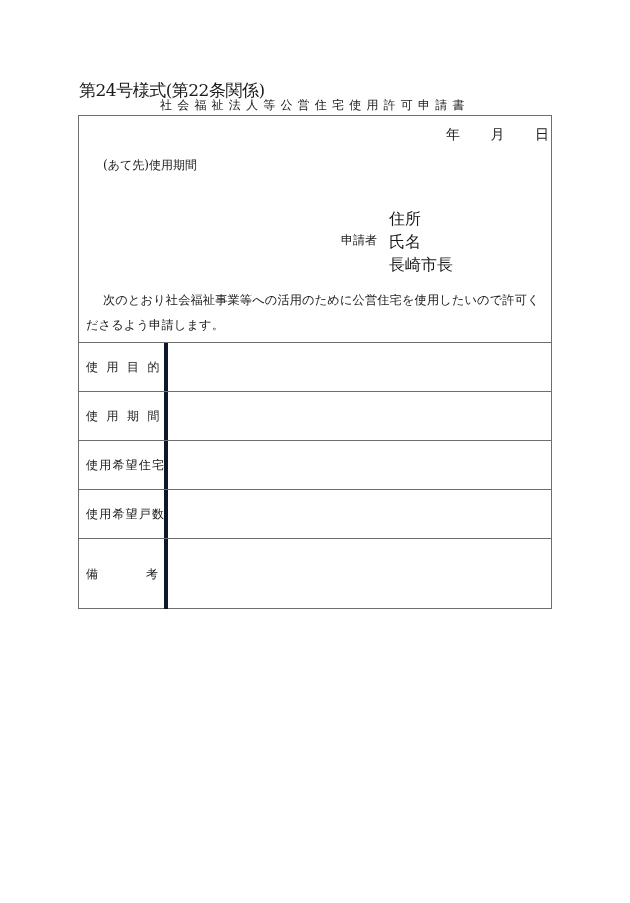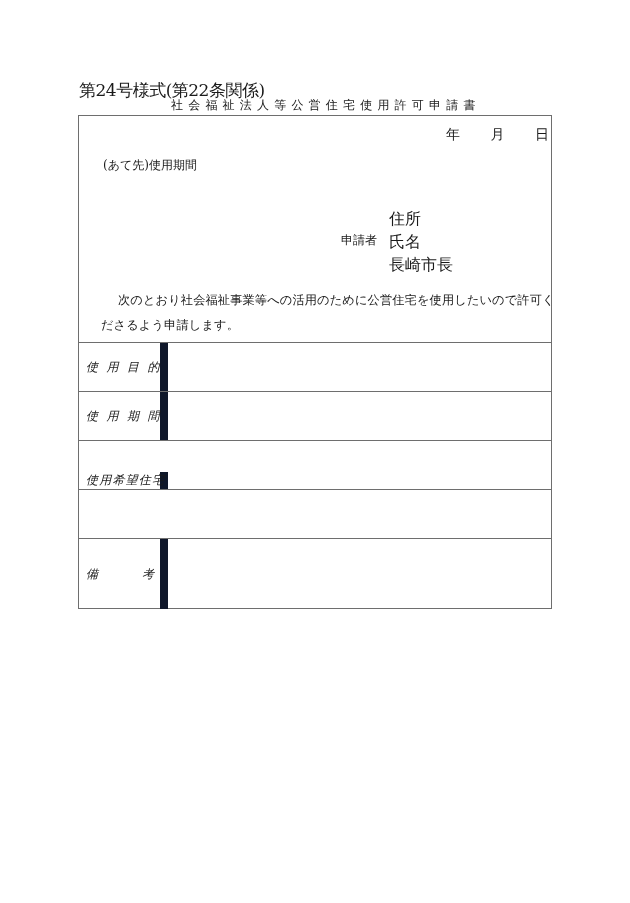--- a/index.html
+++ b/index.html
@@ -23,21 +23,20 @@
       letter-spacing: -0.5px;
       white-space: nowrap;
     }
     .form-title {
       position: absolute;
       left: 160px;
       top: 97px;
       font-size: 12px;
       letter-spacing: 5.2px;
       white-space: nowrap;
-      margin-left: 11px;
     }
     .form-frame {
       position: absolute;
       left: 78px;
       top: 115px;
       width: 472px;
       height: 492px;
       border: 1.5px solid #6e6e6e;
     }
     .header-section {
@@ -82,46 +81,44 @@
     }
     .body-text {
       position: absolute;
       left: 7px;
       top: 172px;
       width: 462px;
       font-size: 12.2px;
       line-height: 25px;
       text-indent: 17px;
       letter-spacing: 0.15px;
-      margin-left: 15px;
     }
     .rows {
       position: absolute;
       left: 0;
       top: 227px;
       width: 472px;
     }
     .row {
       position: relative;
       display: flex;
       width: 472px;
       border-bottom: 1.5px solid #6e6e6e;
       box-sizing: border-box;
     }
     .row:last-child { border-bottom: none; }
     .row-label {
       width: 89px;
-      border-right: 8px solid #0f172a;
+      border-right: 4px solid #0f172a;
       box-sizing: border-box;
       display: flex;
       align-items: center;
       padding-left: 7px;
       font-size: 12px;
       white-space: nowrap;
-      font-style: italic;
     }
     .row-label.spaced { letter-spacing: 8.5px; }
     .row-label.tight { letter-spacing: 1.2px; }
     .row-label.split {
       justify-content: space-between;
       padding-right: 6px;
     }
     .row-value {
       flex: 1;
       outline: none;
@@ -164,25 +161,26 @@
 
   <div class="rows">
     <div class="row" style="height:49px;">
       <div class="row-label spaced">使用目的</div>
       <div class="row-value"></div>
     </div>
     <div class="row" style="height:49px;text-align:center;">
       <div class="row-label spaced">使用期間</div>
       <div class="row-value"></div>
     </div>
-    <div class="row" style="height:49px;align-items:flex-end;">
+    <div class="row" style="height:49px;">
       <div class="row-label tight">使用希望住宅</div>
       <div class="row-value"></div>
     </div>
     <div class="row" style="height:49px;">
+      <div class="row-label tight">使用希望戸数</div>
       <div class="row-value"></div>
     </div>
     <div class="row" style="height:70px;">
       <div class="row-label split">
         <span>備</span>
         <span>考</span>
       </div>
       <div class="row-value"></div>
     </div>
   </div>

